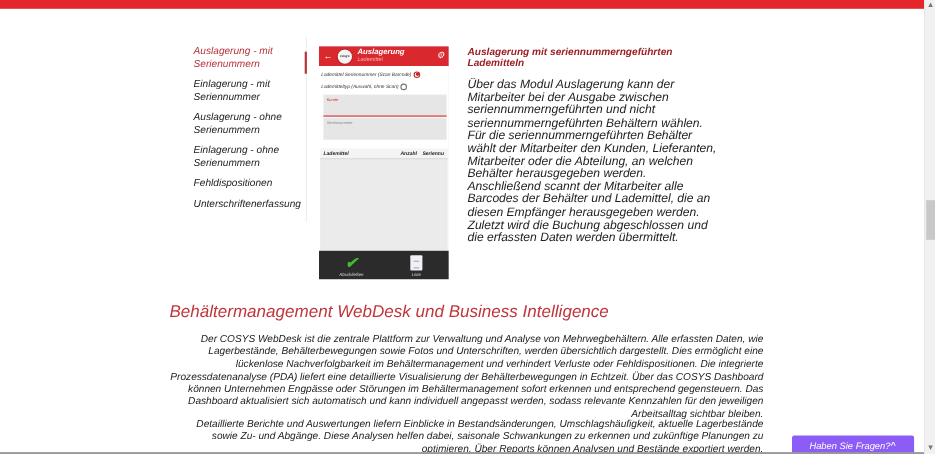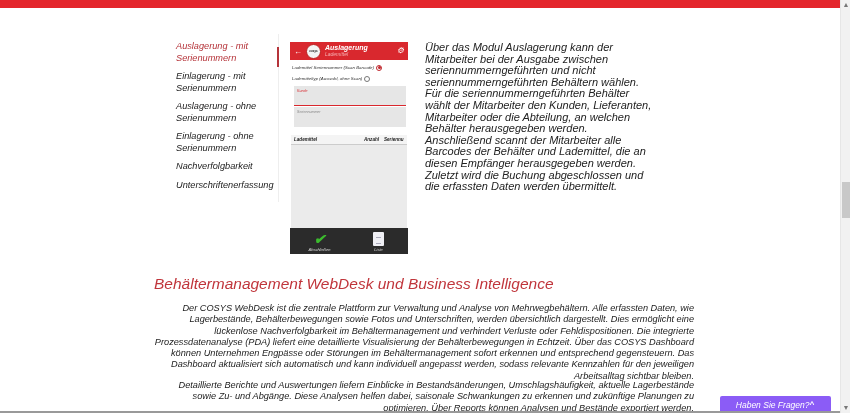--- a/index.html
+++ b/index.html
@@ -59,24 +59,24 @@
   .chat-chevron { font-size: 8px; font-weight: bold; }
   .bottom-line { position: absolute; left: 0; top: 411px; width: 840px; height: 2px; background: #999; }
 </style>
 </head>
 <body>
 
 <div class="topbar"></div>
 
 <div class="nav">
   <div class="nav-item active">Auslagerung - mit Serienummern</div>
-  <div class="nav-item">Einlagerung - mit Serienummern</div>
+  <div class="nav-item">Einlagerung - mit Seriennummer</div>
   <div class="nav-item">Auslagerung - ohne Serienummern</div>
   <div class="nav-item">Einlagerung - ohne Serienummern</div>
-  <div class="nav-item">Nachverfolgbarkeit</div>
+  <div class="nav-item">Fehldispositionen</div>
   <div class="nav-item">Unterschriftenerfassung</div>
 </div>
 <div class="nav-divider"></div>
 <div class="nav-marker"></div>
 
 <div class="phone">
   <div class="phone-header">
     <span class="phone-back">←</span>
     <span class="phone-logo">cosys</span>
     <span class="phone-title">
@@ -109,20 +109,21 @@
       <span>Abschließen</span>
     </div>
     <div class="foot-btn">
       <span class="list-icon"></span>
       <span>Liste</span>
     </div>
   </div>
 </div>
 
 <div class="desc">
+  <div class="desc-title">Auslagerung mit seriennummerngeführten Lademitteln</div>
   <div class="desc-text">Über das Modul Auslagerung kann der Mitarbeiter bei der Ausgabe zwischen seriennummerngeführten und nicht seriennummerngeführten Behältern wählen. Für die seriennummerngeführten Behälter wählt der Mitarbeiter den Kunden, Lieferanten, Mitarbeiter oder die Abteilung, an welchen Behälter herausgegeben werden. Anschließend scannt der Mitarbeiter alle Barcodes der Behälter und Lademittel, die an diesen Empfänger herausgegeben werden. Zuletzt wird die Buchung abgeschlossen und die erfassten Daten werden übermittelt.</div>
 </div>
 
 <h2 class="section-title">Behältermanagement WebDesk und Business Intelligence</h2>
 <p class="para para1">Der COSYS WebDesk ist die zentrale Plattform zur Verwaltung und Analyse von Mehrwegbehältern. Alle erfassten Daten, wie Lagerbestände, Behälterbewegungen sowie Fotos und Unterschriften, werden übersichtlich dargestellt. Dies ermöglicht eine lückenlose Nachverfolgbarkeit im Behältermanagement und verhindert Verluste oder Fehldispositionen. Die integrierte Prozessdatenanalyse (PDA) liefert eine detaillierte Visualisierung der Behälterbewegungen in Echtzeit. Über das COSYS Dashboard können Unternehmen Engpässe oder Störungen im Behältermanagement sofort erkennen und entsprechend gegensteuern. Das Dashboard aktualisiert sich automatisch und kann individuell angepasst werden, sodass relevante Kennzahlen für den jeweiligen Arbeitsalltag sichtbar bleiben.</p>
 <p class="para para2">Detaillierte Berichte und Auswertungen liefern Einblicke in Bestandsänderungen, Umschlagshäufigkeit, aktuelle Lagerbestände sowie Zu- und Abgänge. Diese Analysen helfen dabei, saisonale Schwankungen zu erkennen und zukünftige Planungen zu optimieren. Über Reports können Analysen und Bestände exportiert werden.</p>
 
 <div class="chat">
   <span>Haben Sie Fragen?</span>
   <span class="chat-chevron">^</span>

